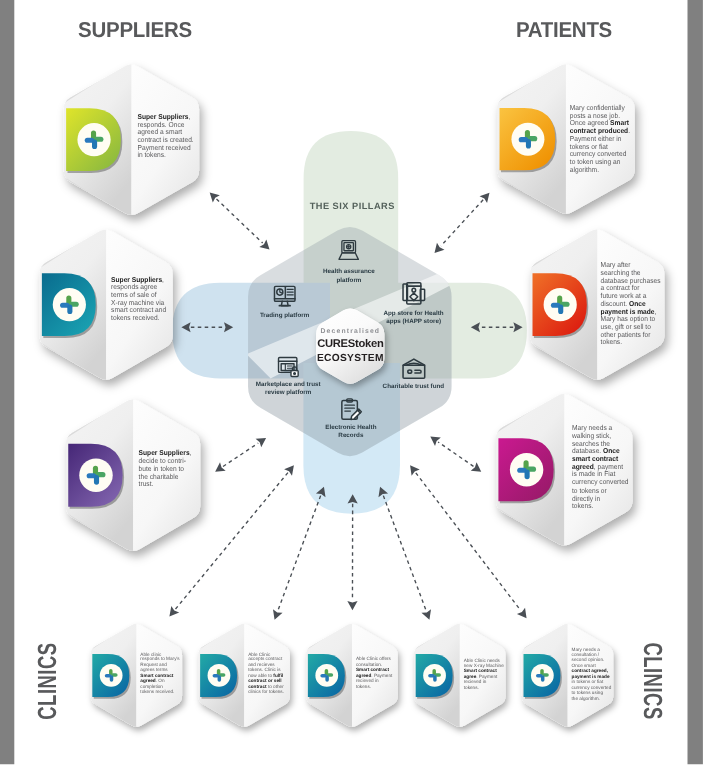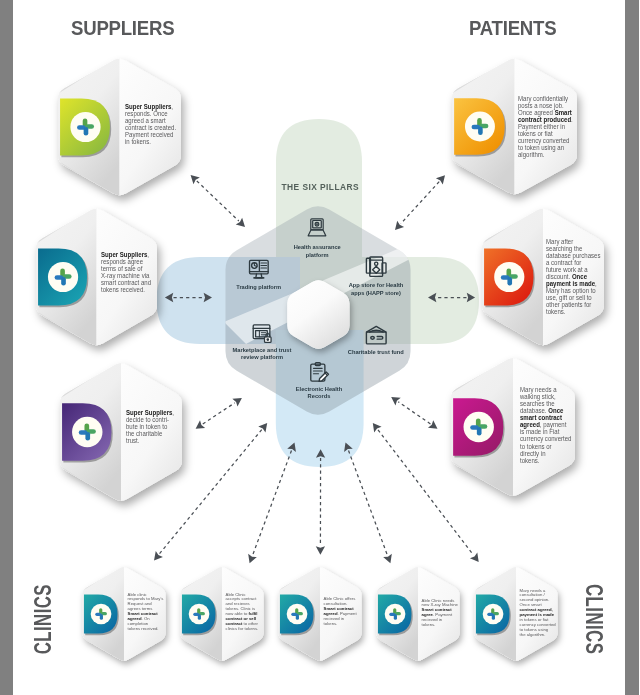--- a/index.html
+++ b/index.html
@@ -665,13 +665,18 @@
     </div>
 <div class="pill-lbl" style="left:269.0px;top:386.0px;width:100px">
       <span>Electronic Health</span>
       <span>Records</span>
     </div>
 <div class="pill-lbl" style="left:212.0px;top:346.8px;width:100px">
       <span>Marketplace and trust</span>
       <span>review platform</span>
     </div>
 <div id="pillars-title">THE SIX PILLARS</div>
+<div id="core-text">
+      <div class="l1">Decentralised</div>
+      <div class="l2">CUREStoken</div>
+      <div class="l3">ECOSYSTEM</div>
+    </div>
 </div>
 
 </body></html>

